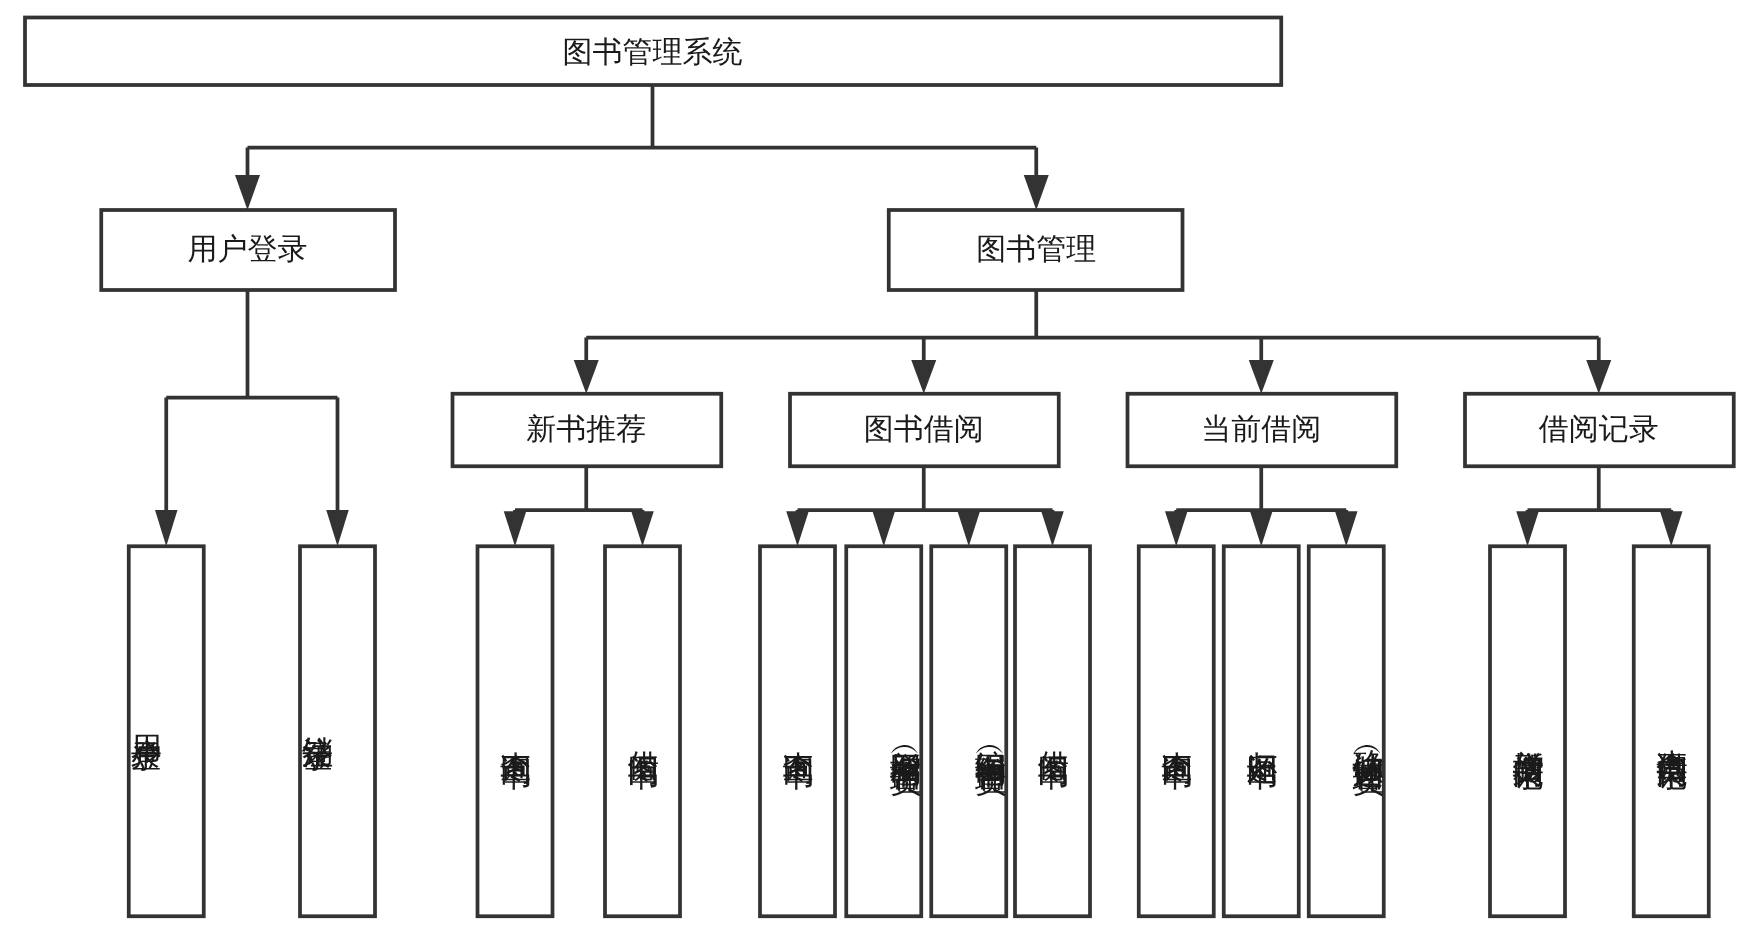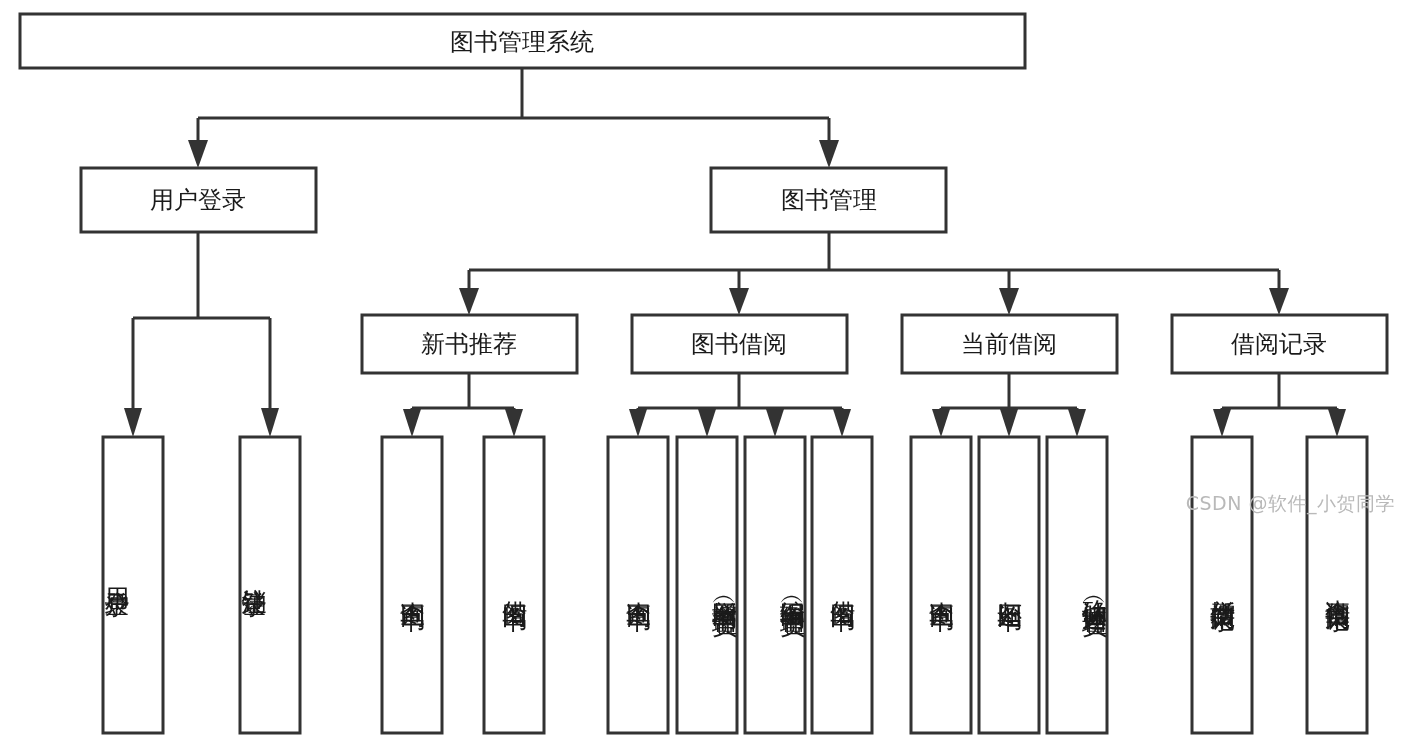--- a/index.html
+++ b/index.html
@@ -196,14 +196,13 @@
   <div class="leaf-label" style="left:745px; top:437px; width:60px; height:296px; padding-top:8px; box-sizing:border-box; display:flex; align-items:flex-start; justify-content:center;">编辑图书（管理员）</div>
   <div class="leaf-label" style="left:812px; top:437px; width:60px; height:296px; display:flex; align-items:center; justify-content:center;">借阅图书</div>
 
   <div class="leaf-label" style="left:911px; top:437px; width:60px; height:296px; display:flex; align-items:center; justify-content:center;">查询图书</div>
   <div class="leaf-label" style="left:979px; top:437px; width:60px; height:296px; display:flex; align-items:center; justify-content:center;">归还图书</div>
   <div class="leaf-label" style="left:1047px; top:437px; width:60px; height:296px; padding-top:8px; box-sizing:border-box; display:flex; align-items:flex-start; justify-content:center;">确认归还（管理员）</div>
 
   <div class="leaf-label" style="left:1192px; top:437px; width:60px; height:296px; display:flex; align-items:center; justify-content:center;">新增借阅记录</div>
   <div class="leaf-label" style="left:1307px; top:437px; width:60px; height:296px; display:flex; align-items:center; justify-content:center;">查询借阅记录</div>
 
-  <div class="watermark">CSDN @软件_小贺同学</div>
 </div>
 
 </body></html>

